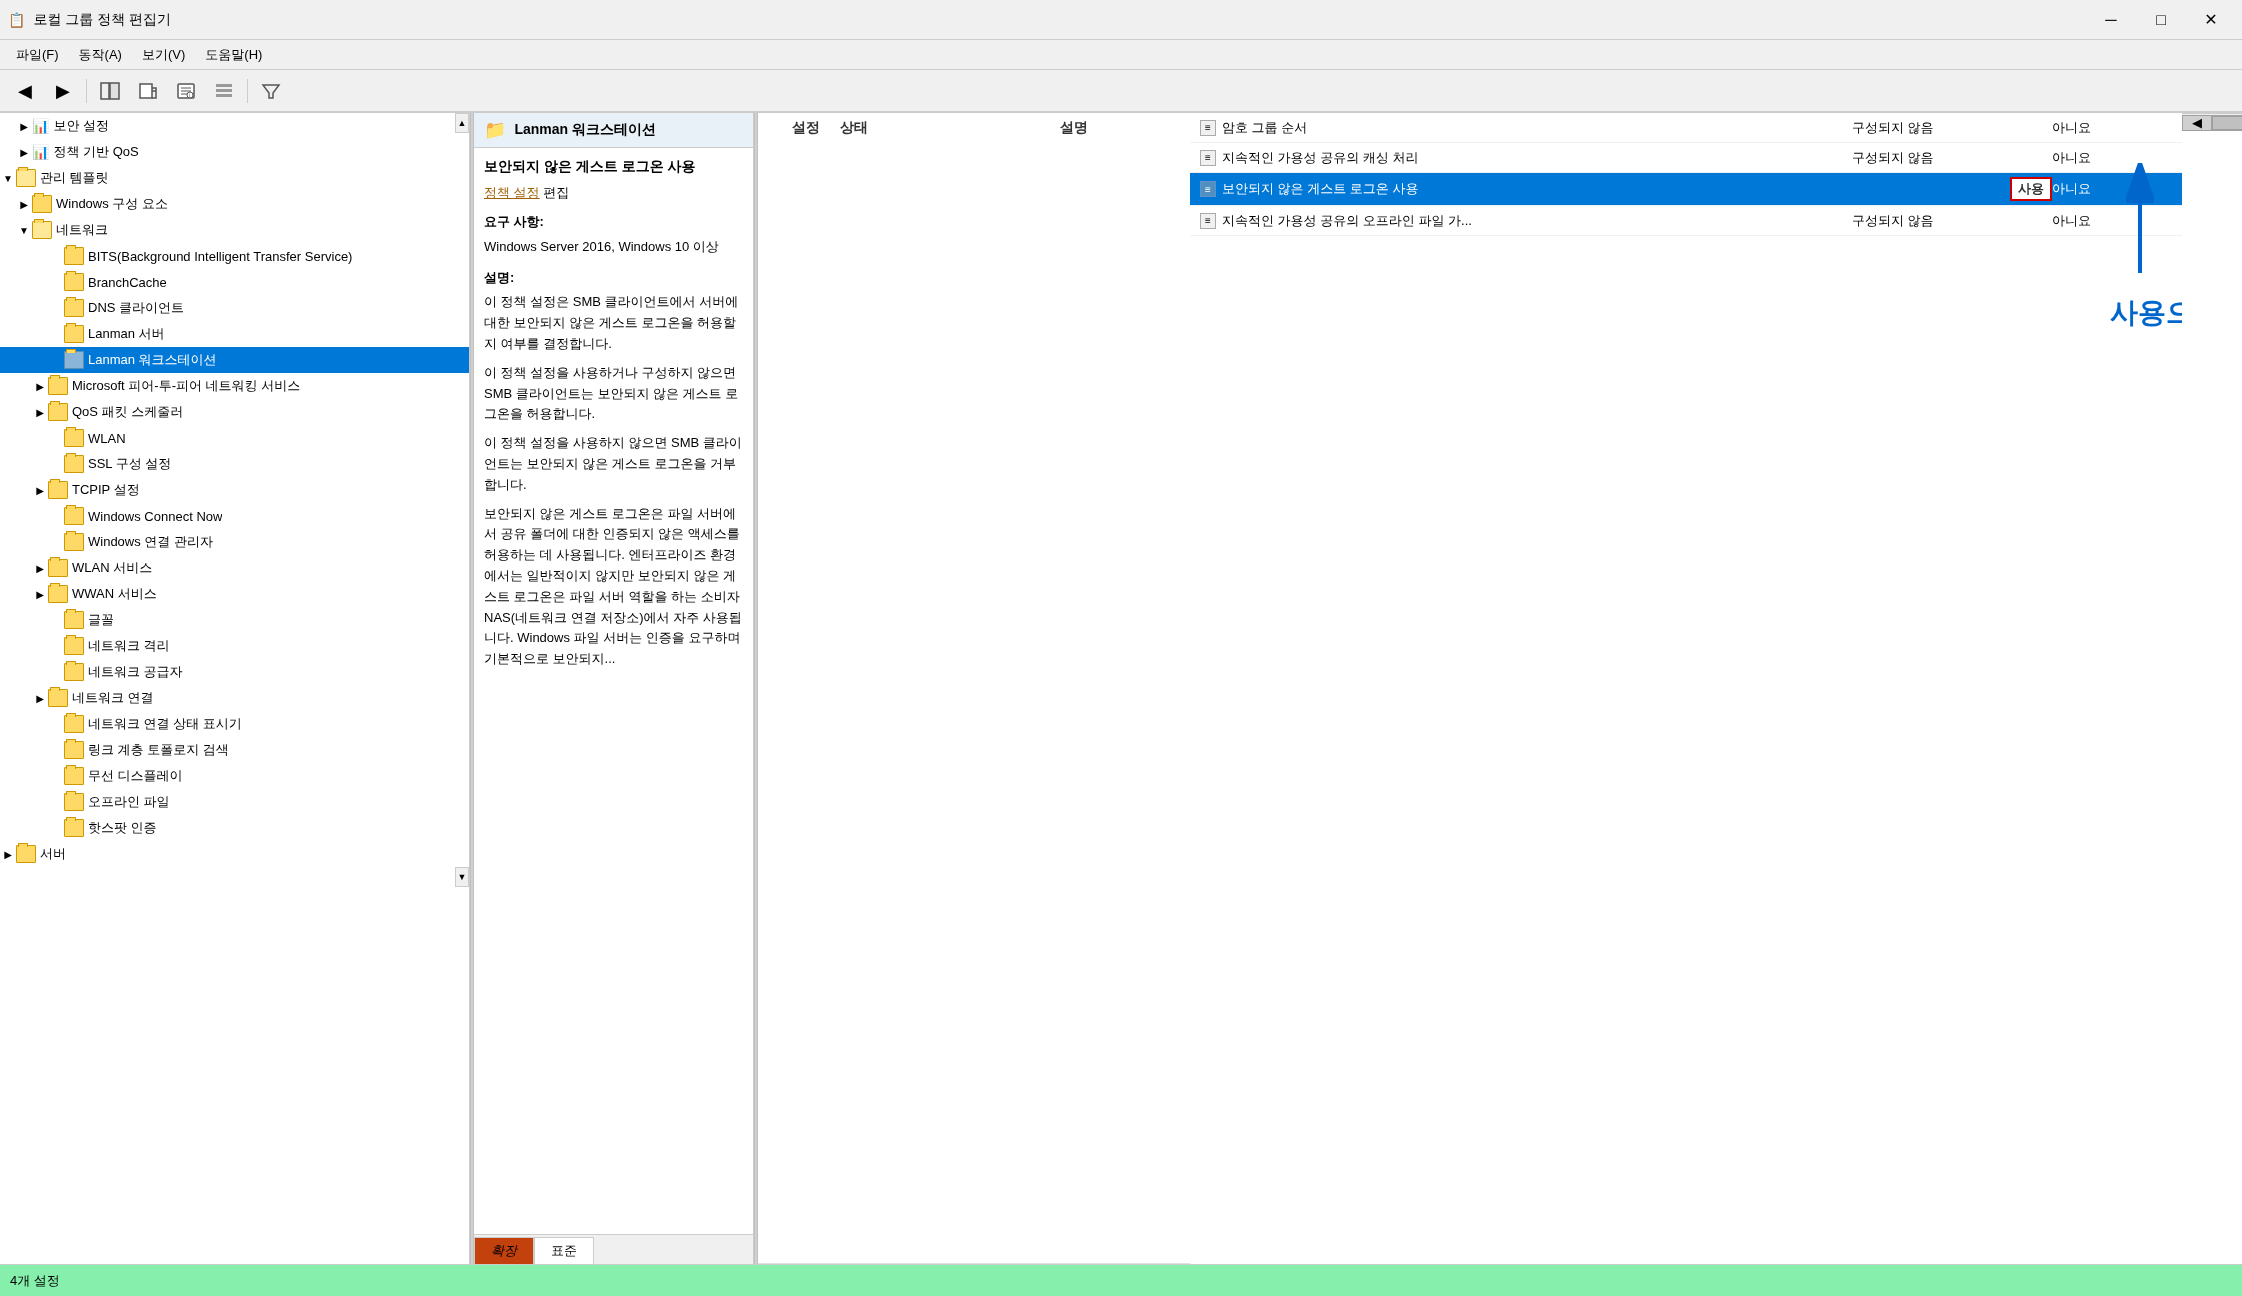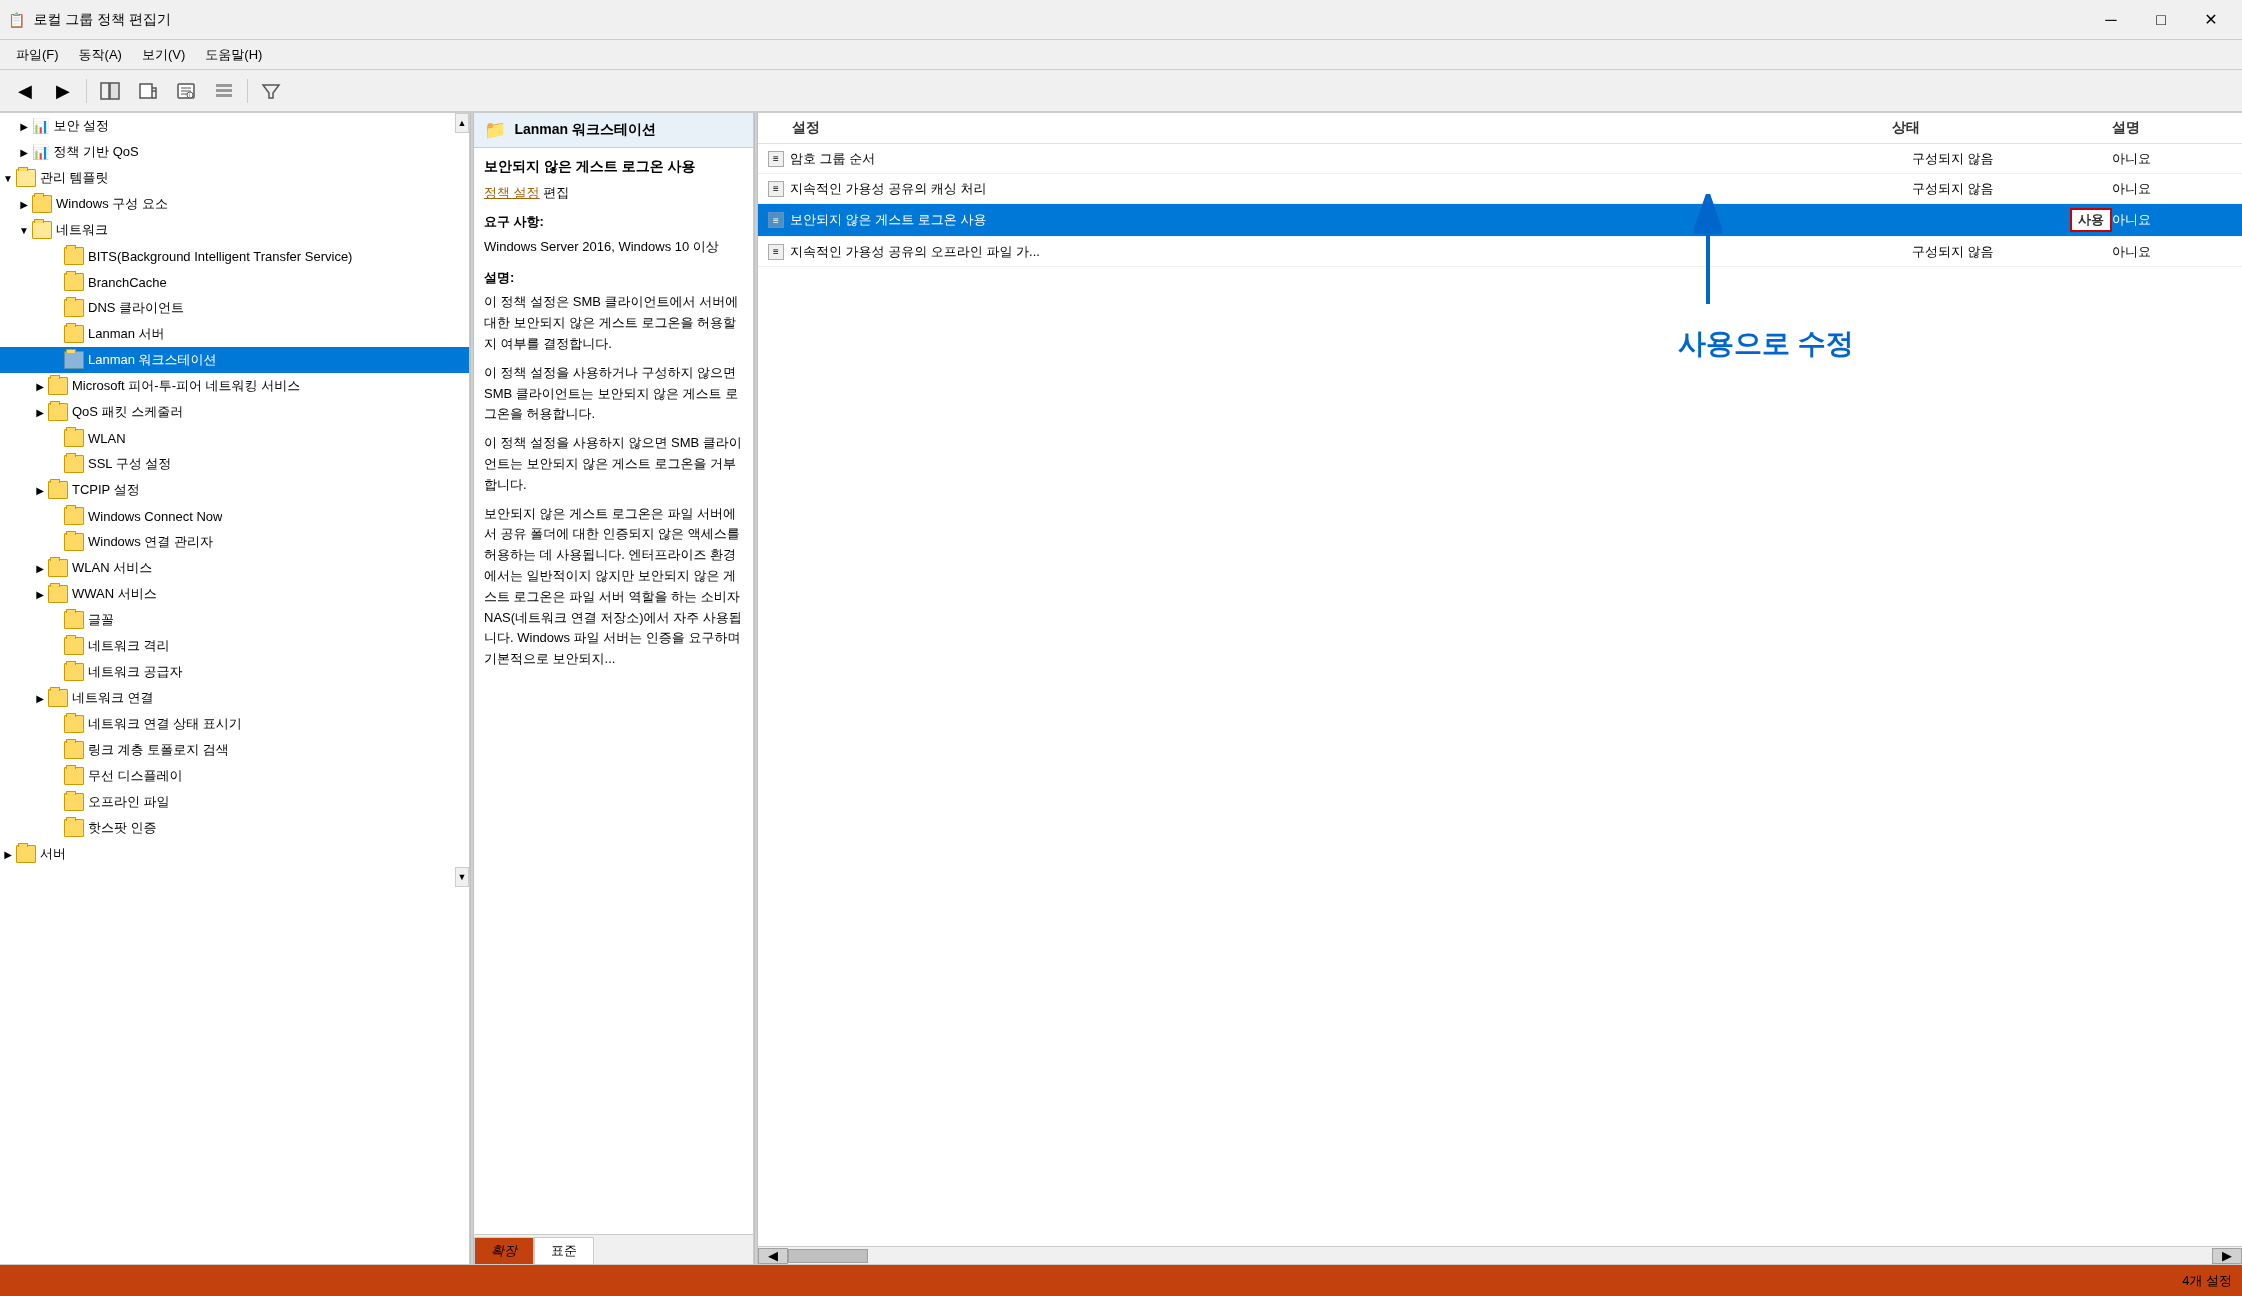--- a/index.html
+++ b/index.html
@@ -235,21 +235,21 @@
     .desc-tab:not(.active) {
       background: #c2410c;
       font-style: italic;
     }
 
     
     .settings-panel {
       flex: 1;
       background: white;
       display: flex;
-      flex-direction: column;
+      flex-direction: row;
       overflow: hidden;
     }
 
     .settings-header {
       display: flex;
       background: white;
       padding: 6px 10px;
       border-bottom: 1px solid #e0e0e0;
       gap: 20px;
     }
@@ -295,27 +295,26 @@
       text-align: left;
     }
     .settings-note {
       width: 120px;
       font-size: 13px;
     }
 
     
     .status-bar {
       height: 32px;
-      background: #c2410c;
+      background: #86efac;
       border-top: 1px solid #ccc;
       display: flex;
       align-items: center;
       padding: 0 10px;
       font-size: 13px;
-      justify-content: flex-end;
     }
 
     .splitter-v {
       width: 4px;
       background: #d0d0d0;
       cursor: col-resize;
       border-left: 1px solid #c0c0c0;
       border-right: 1px solid #c0c0c0;
     }
   </style>

